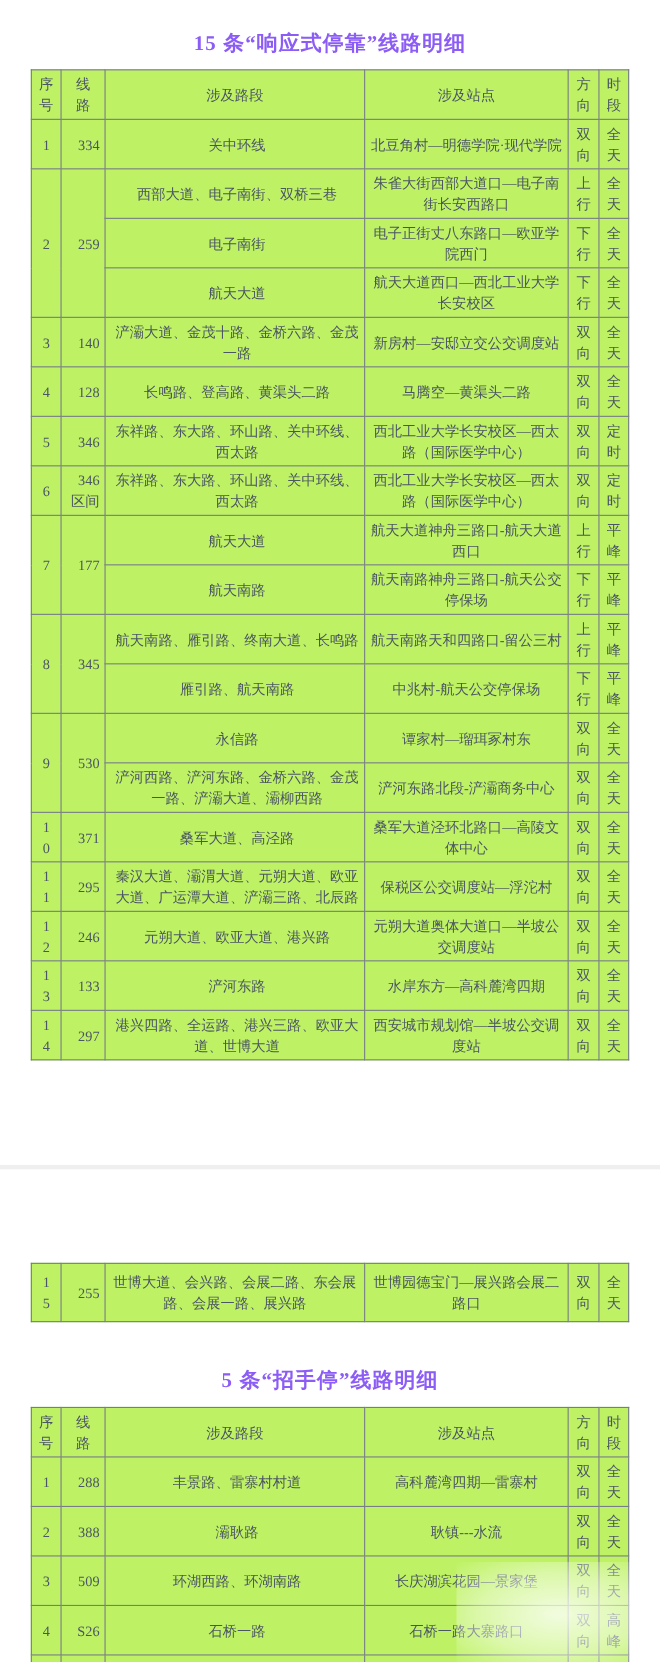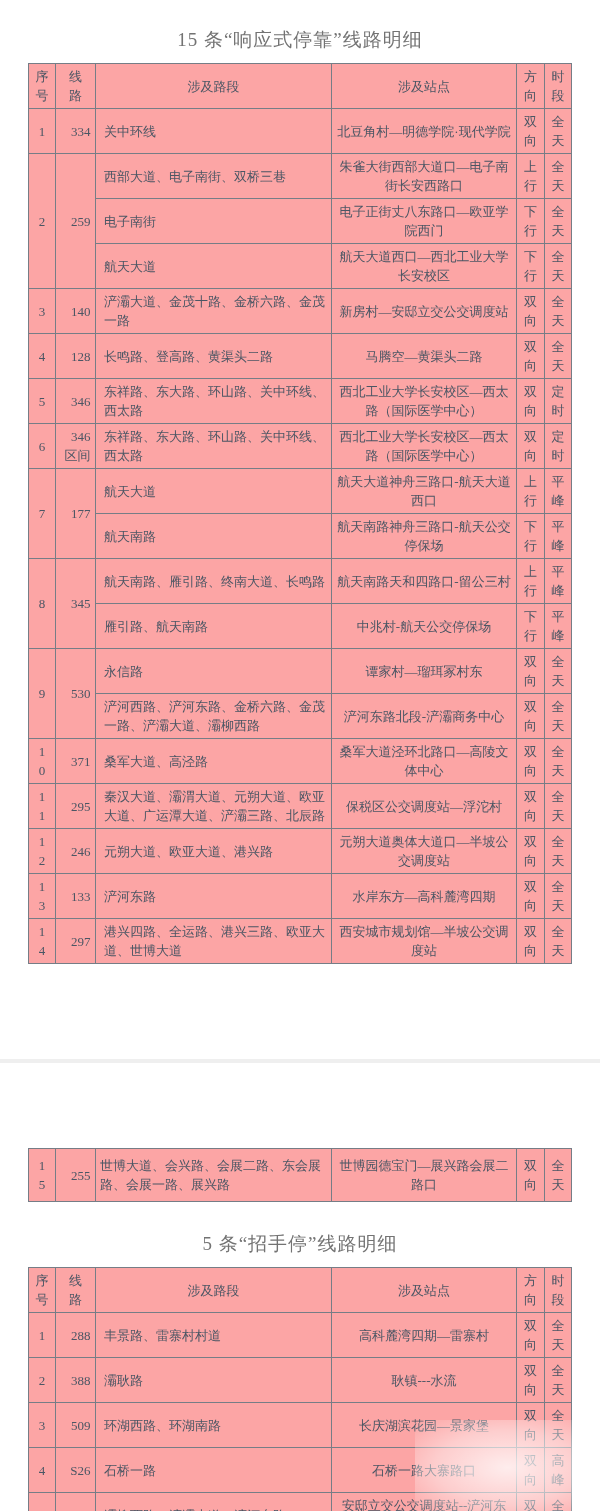--- a/index.html
+++ b/index.html
@@ -4,44 +4,44 @@
 <style>
   html,body{margin:0;padding:0;}
   body{
     width:600px;height:1511px;overflow:hidden;position:relative;
     background:#ffffff;
     font-family:"Liberation Serif","DejaVu Serif",serif;
     color:#4b5664;
   }
   .t-title{
     margin:26px 0 10px;
-    font-size:19px;line-height:27px;font-weight:400;
-    text-align:center;color:#737373;letter-spacing:1px;
+    font-size:19px;line-height:27px;font-weight:700;
+    text-align:center;color:#8b5cf6;letter-spacing:1px;
   }
   table{
     border-collapse:collapse;table-layout:fixed;
-    width:542px;margin:0 auto;background:#fca5a5;
+    width:542px;margin:0 auto;background:#bef264;
   }
   th,td{
     border:1px solid #767d86;
     font-size:13px;line-height:19px;font-weight:normal;
     padding:3px 4px;text-align:center;vertical-align:middle;
     color:#4b5664;overflow:hidden;
   }
   th{color:#4b5664;}
-  td.c-roads{text-align:left;padding-left:8px;}
+  td.c-roads{text-align:center;padding-left:8px;}
   .vstack{width:16px;margin:0 auto;word-break:break-all;}
   .vstack.seq{width:9px;}
   .vstack.line{width:30px;word-break:break-all;text-align:right;}
   .sep-line{
     height:4px;background:#efefef;margin-top:95px;width:600px;
   }
   #table-frag{margin-top:85px;}
   #table-frag td{padding:7px 4px;}
-  #hail-title{margin-top:28px;}
+  #hail-title{margin-top:40px;}
   .corner-fade{
     position:absolute;left:415px;top:1420px;width:185px;height:95px;
     background:radial-gradient(ellipse at center,rgba(255,255,255,0.8) 0%,rgba(255,255,255,0.45) 55%,rgba(255,255,255,0) 100%);
     pointer-events:none;
   }
 </style>
 </head>
 <body>
 
 <h1 class="t-title" id="responsive-title">15 条“响应式停靠”线路明细</h1>

